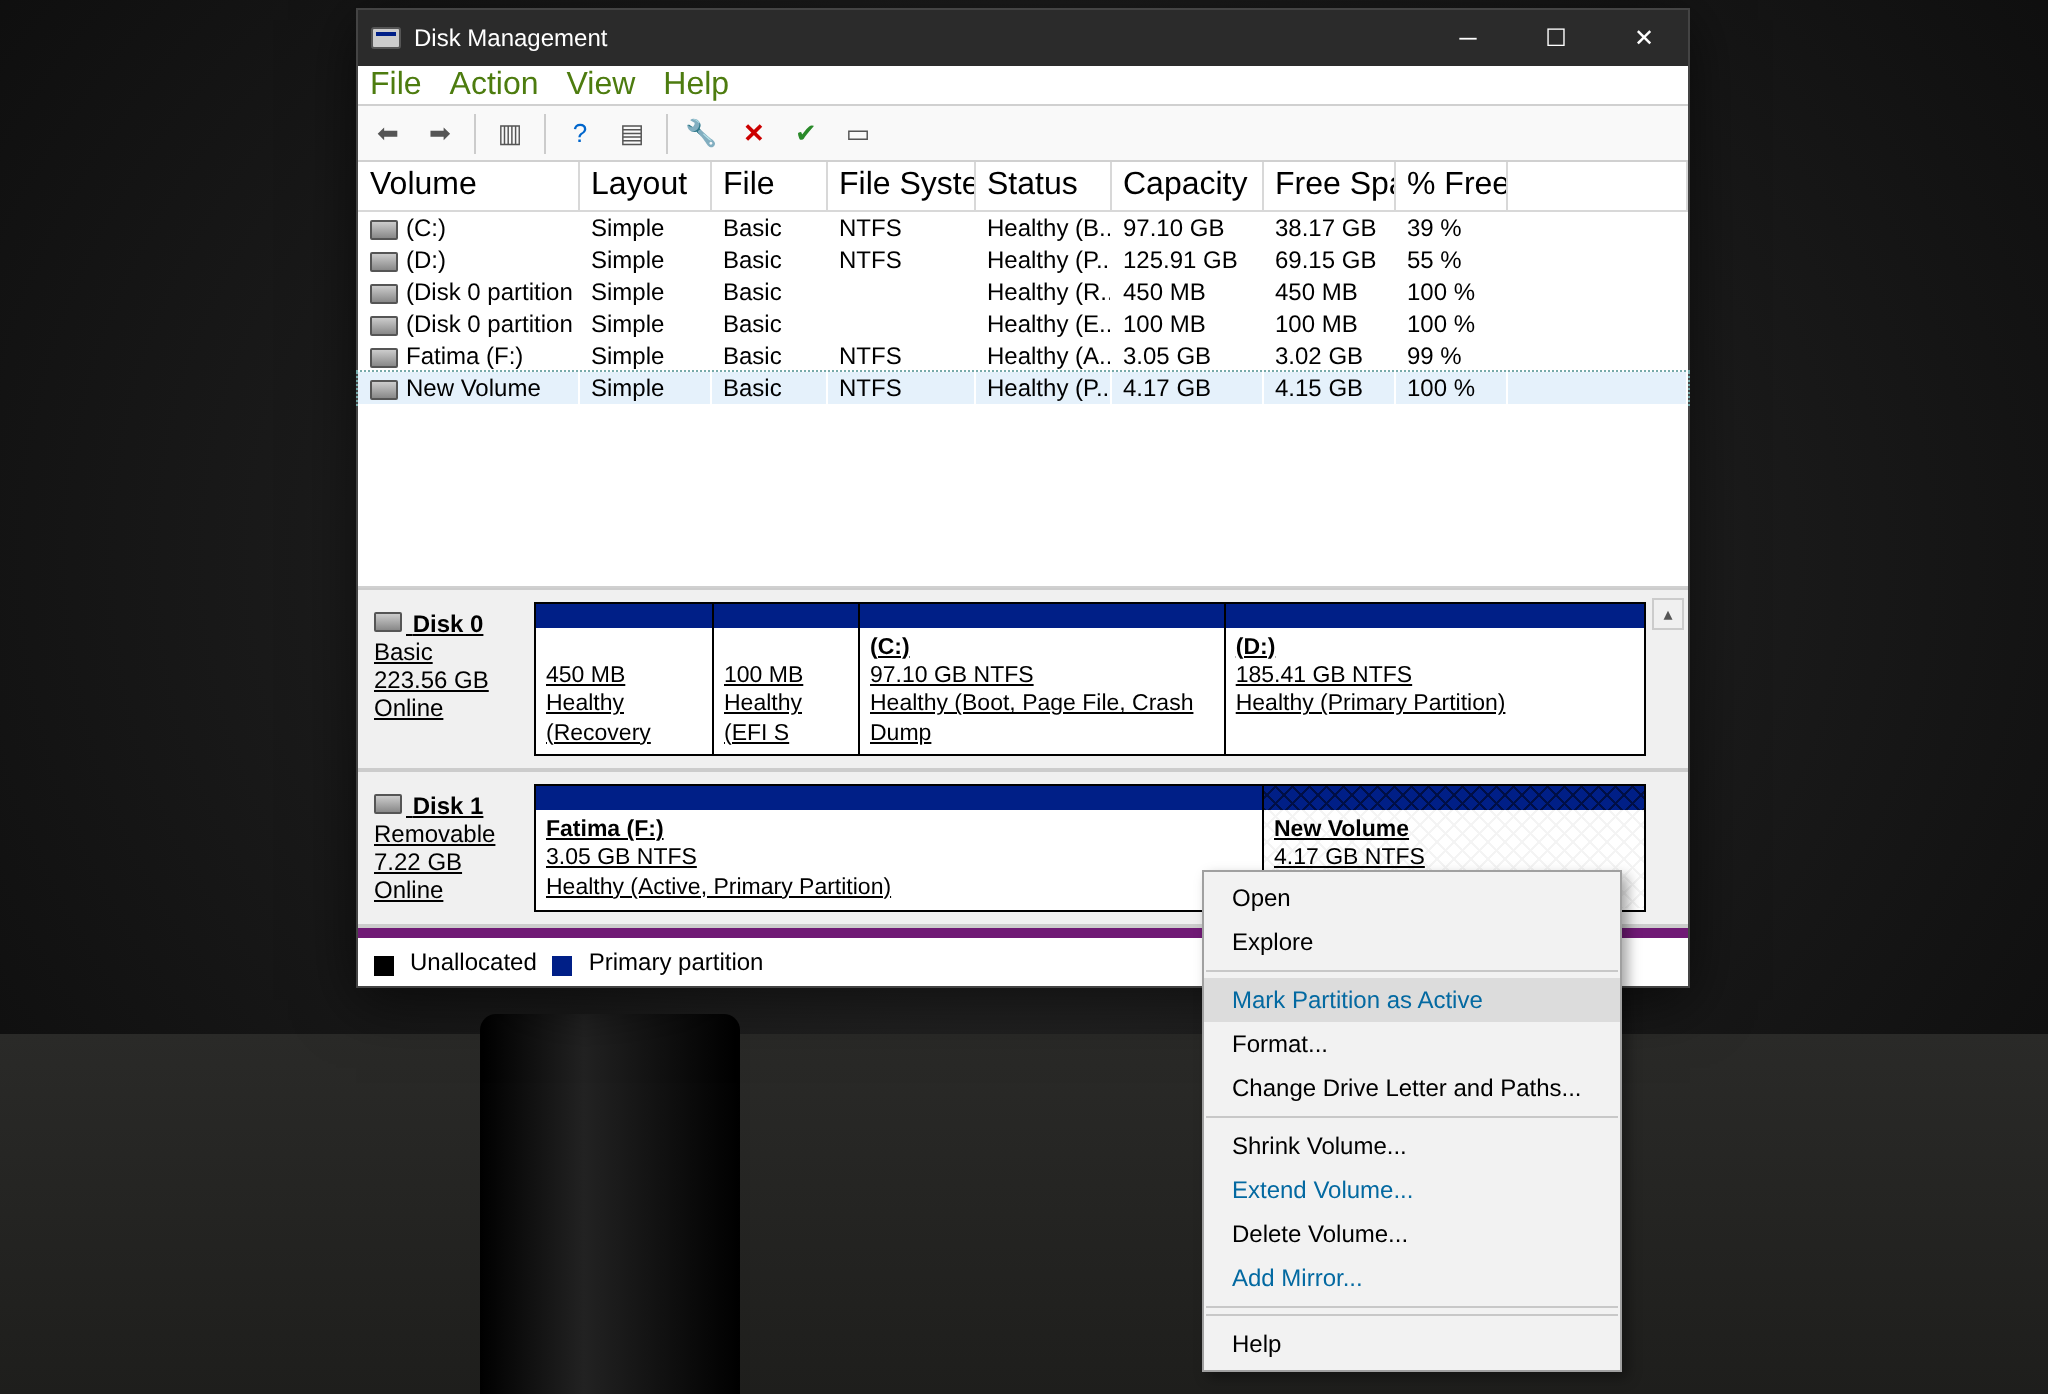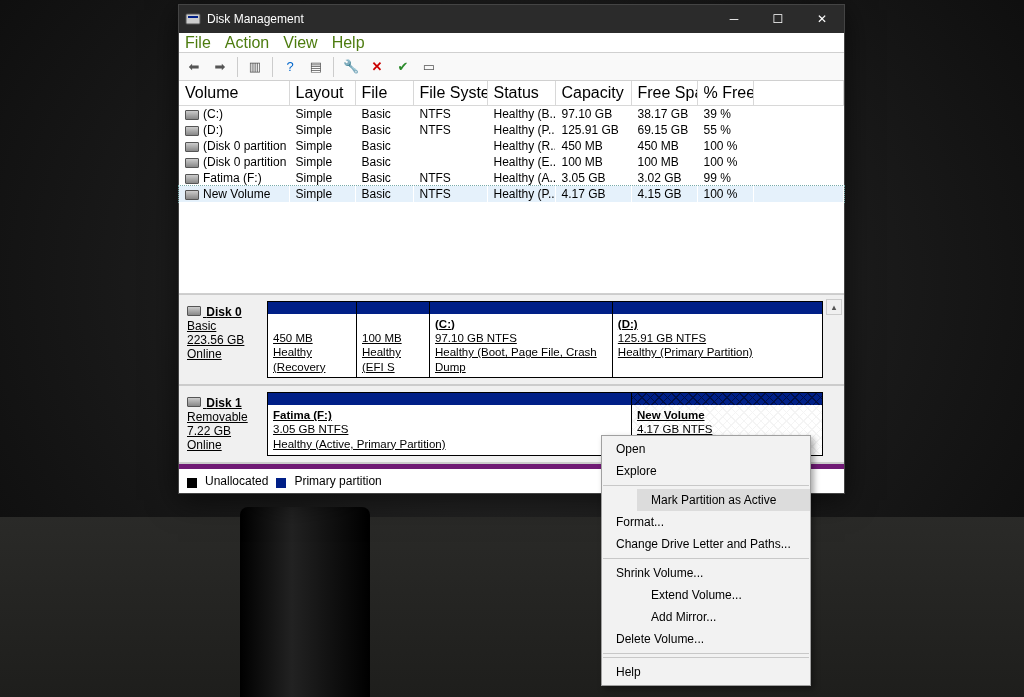--- a/index.html
+++ b/index.html
@@ -141,21 +141,21 @@
     width: 210px;
     background: #f2f2f2;
     border: 1px solid #a0a0a0;
     box-shadow: 3px 3px 6px rgba(0,0,0,.35);
     padding: 2px 0;
     z-index: 50;
   }
   .ctxmenu .item {
     padding: 4px 14px; font-size: 12px; color: #000;
   }
-  .ctxmenu .item.disabled { color: #000000; margin-left: 35px; }
+  .ctxmenu .item.disabled { color: #0369a1; }
   .ctxmenu .item.hov { background: #dcdcdc; }
   .ctxmenu .sep { height:1px; background:#c8c8c8; margin:3px 1px; }
 </style>
 </head>
 <body>
 
 <div class="deskstripe"></div>
 <div class="cyl"></div>
 
 <div class="window">
@@ -326,21 +326,21 @@
             <div class="body">
             <b>(C:)</b><br>
             <span>97.10 GB NTFS</span><br>
             <span>Healthy (Boot, Page File, Crash Dump</span>
           </div>
         </div>
         <div class="part" style="flex:1.15">
           <div class="stripe"></div>
             <div class="body">
             <b>(D:)</b><br>
-            <span>125.91 GB NTFS</span><br>
+            <span>185.41 GB NTFS</span><br>
             <span>Healthy (Primary Partition)</span>
           </div>
         </div>
       </div>
     </div>
 
     <div class="disk-row">
       <div class="disk-label">
         <span class="dicon"></span>
         <b>Disk 1</b><br>
@@ -380,18 +380,18 @@
 <div class="ctxmenu">
   <div class="item">Open</div>
   <div class="item">Explore</div>
   <div class="sep"></div>
   <div class="item hov disabled">Mark Partition as Active</div>
   <div class="item">Format...</div>
   <div class="item">Change Drive Letter and Paths...</div>
   <div class="sep"></div>
   <div class="item">Shrink Volume...</div>
   <div class="item disabled">Extend Volume...</div>
+  <div class="item">Delete Volume...</div>
   <div class="item disabled">Add Mirror...</div>
-  <div class="item">Delete Volume...</div>
   <div class="sep"></div>
   <div class="sep"></div>
   <div class="item">Help</div>
 </div>
 
 </body></html>

